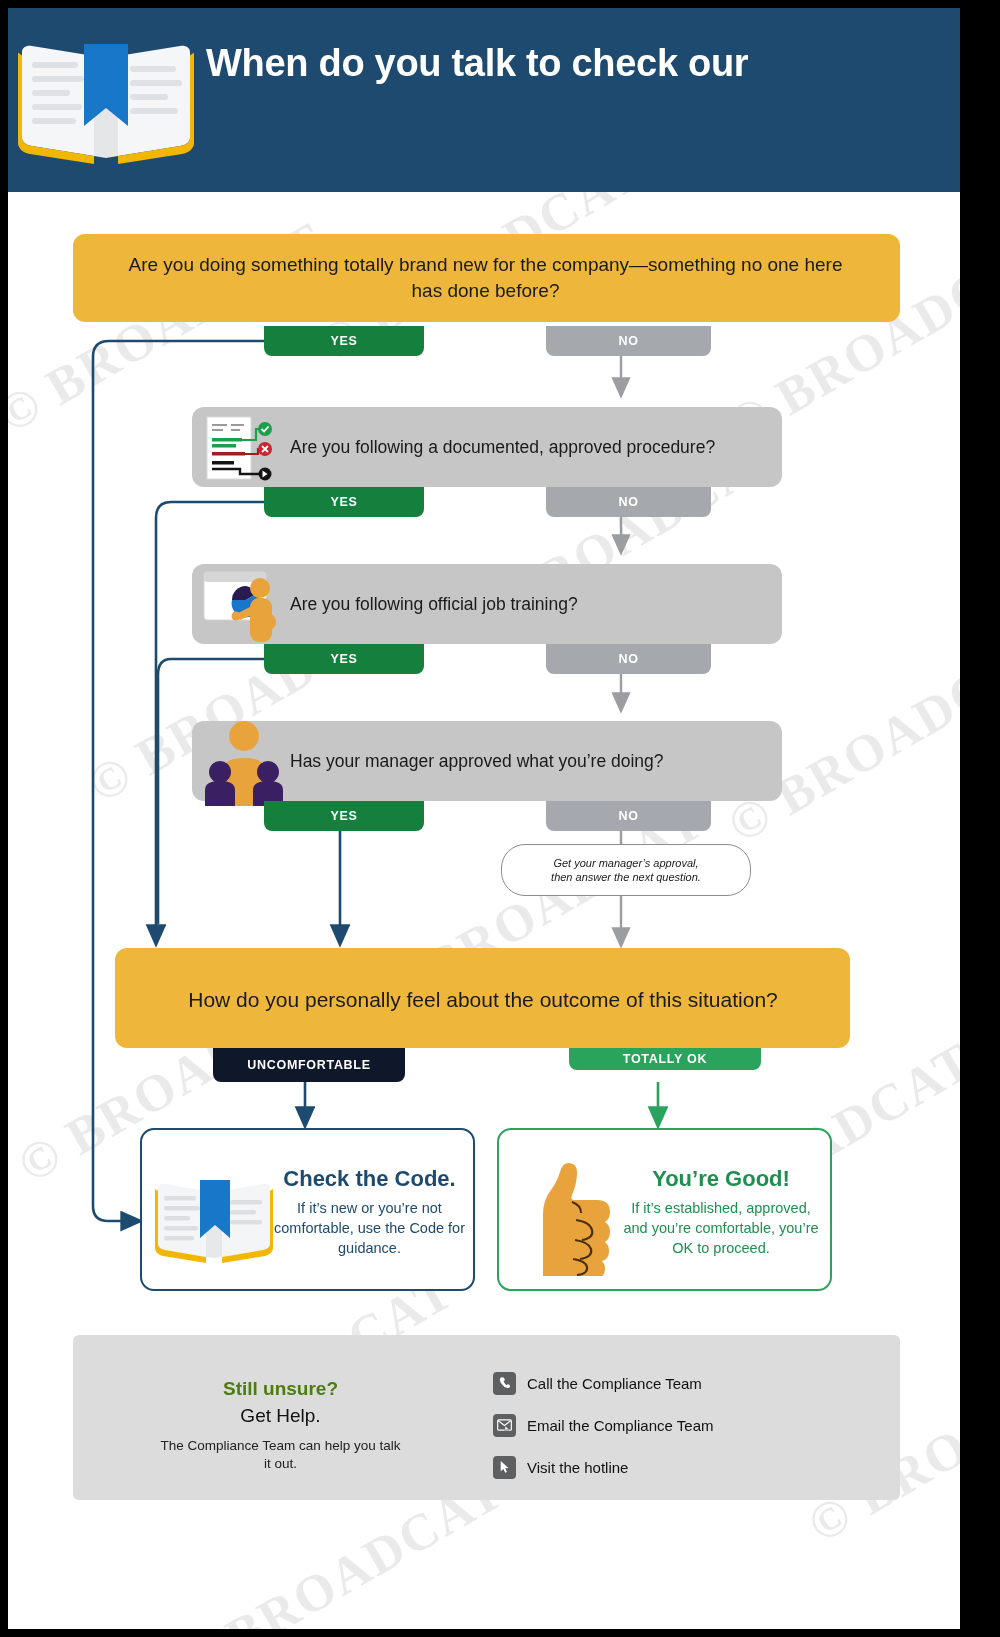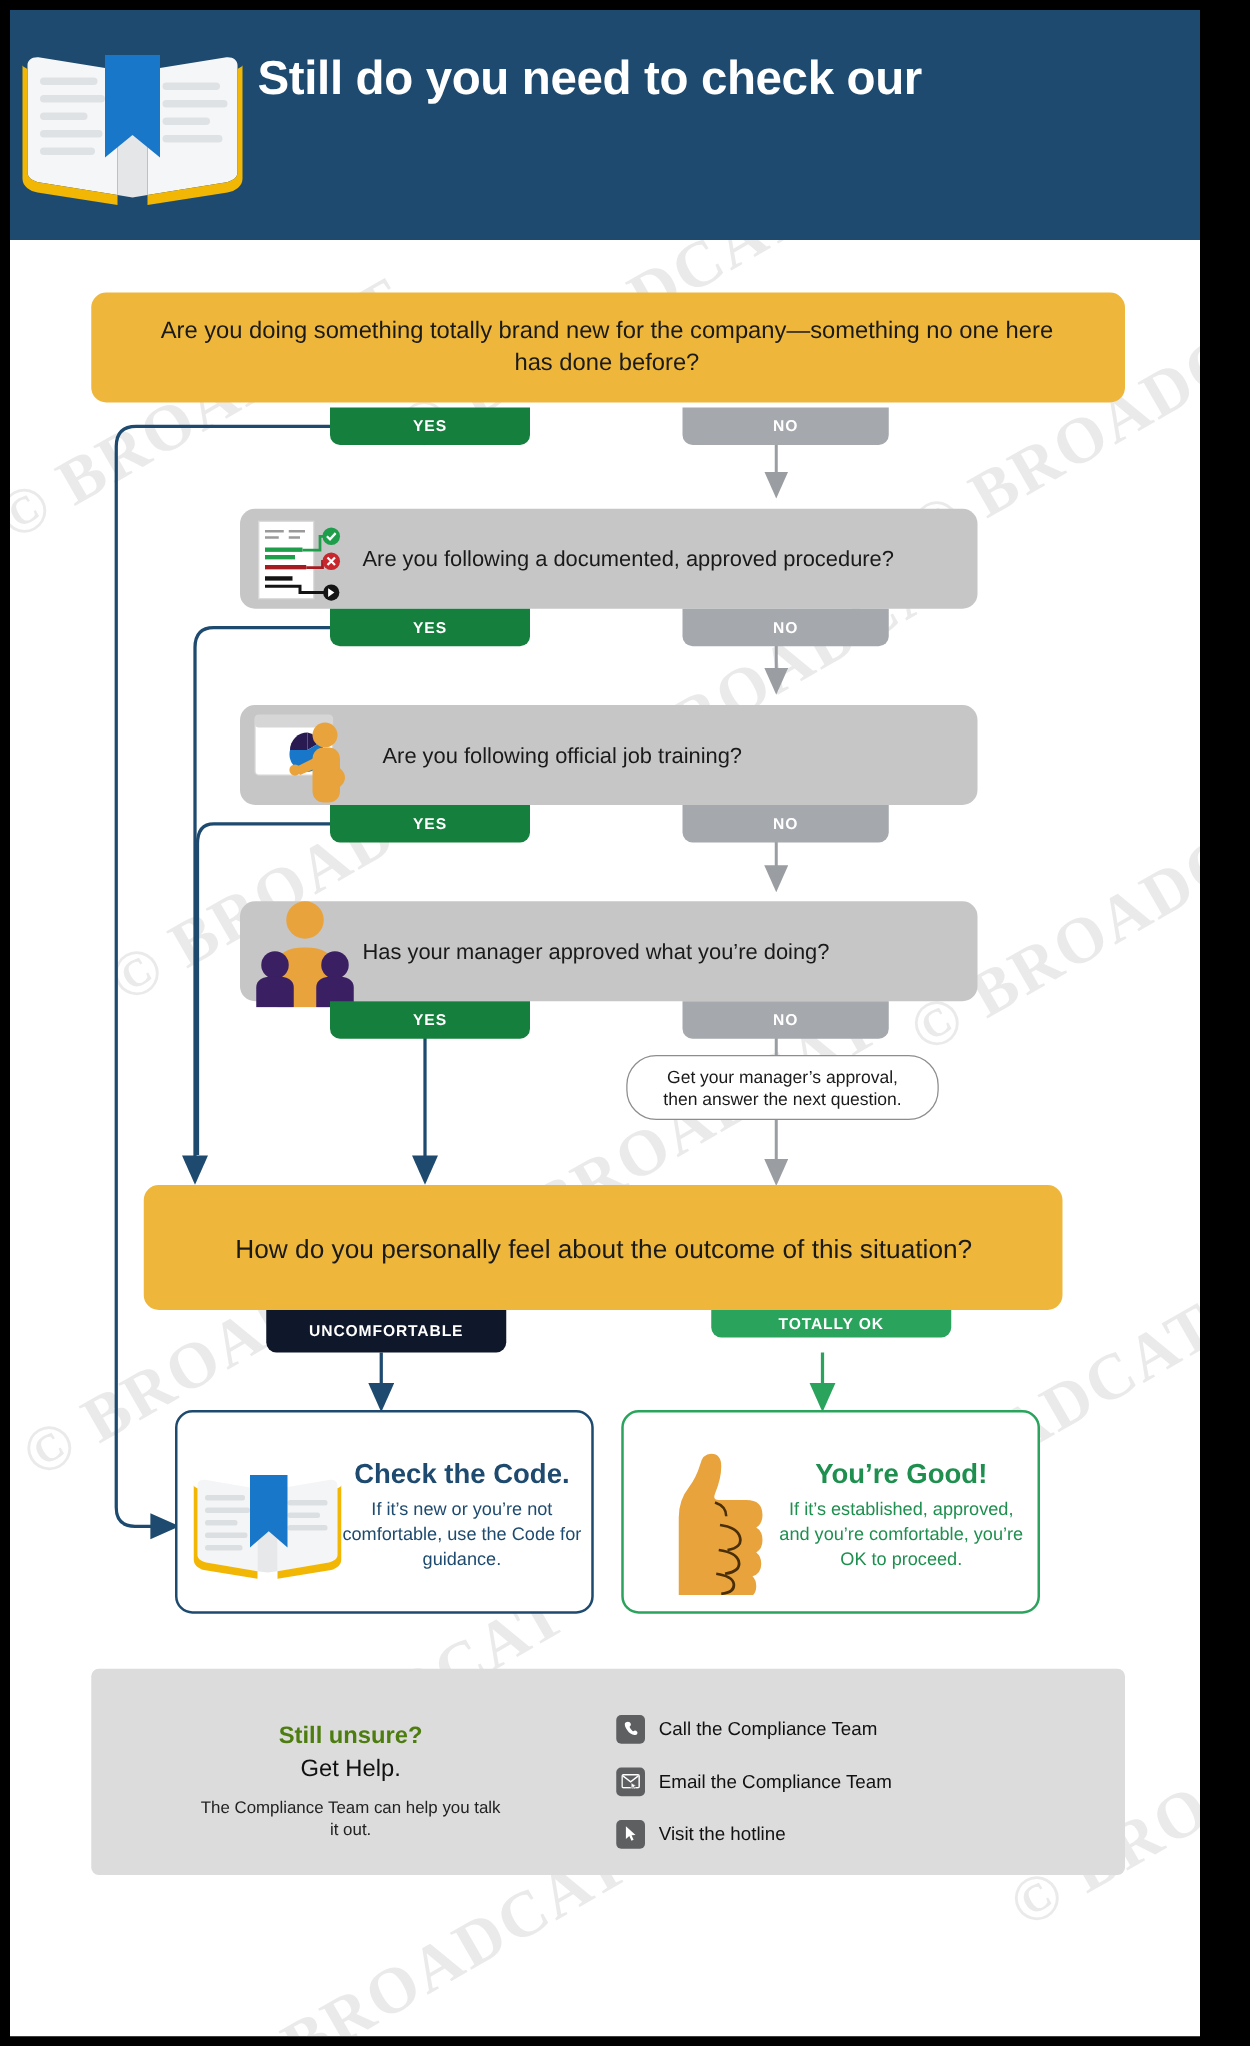--- a/index.html
+++ b/index.html
@@ -22,21 +22,21 @@
   .qbox-grey{background:#c6c6c6;}
   .qtext{position:absolute;color:#1a1a1a;font-size:19px;line-height:1.35;text-align:center;}
   .qtext-left{text-align:left;font-size:17.5px;}
 
   .tab{position:absolute;height:30px;border-radius:0 0 8px 8px;color:#fff;font-size:12.5px;font-weight:bold;letter-spacing:0.7px;display:flex;align-items:center;justify-content:center;}
   .tab-yes{background:#15803d;text-align:center;}
   .tab-no{background:#a5a8ad;}
   .tab-unc{background:#0f172a;}
   .tab-ok{background:#2aa35c;}
 
-  .callout{position:absolute;box-sizing:border-box;background:#fff;border:1.6px solid #8d8d8d;border-radius:24px;display:flex;align-items:center;justify-content:center;text-align:center;color:#1a1a1a;font-size:14px;line-height:1.3;}
+  .callout{position:absolute;box-sizing:border-box;background:#fff;border:1.6px solid #8d8d8d;border-radius:24px;display:flex;align-items:center;justify-content:center;text-align:center;color:#1a1a1a;font-size:11px;line-height:1.3;font-style:italic;}
 
   
   .card{position:absolute;box-sizing:border-box;background:#fff;border-radius:14px;}
   .card-blue{border:2.2px solid #1d4a6e;padding-left:32px;}
   .card-green{border:2.2px solid #2aa35c;}
   .card-title{font-size:22px;font-weight:bold;line-height:1.2;text-align:center;}
   .card-body{font-size:14.5px;line-height:1.38;text-align:center;margin-top:6px;}
   .t-blue{color:#1d4a6e;}
   .t-green{color:#1e8f4e;}
 
@@ -90,21 +90,21 @@
             <rect x="16" y="86" width="44" height="6" rx="3"></rect>
             <rect x="114" y="34" width="46" height="6" rx="3"></rect>
             <rect x="114" y="48" width="52" height="6" rx="3"></rect>
             <rect x="114" y="62" width="38" height="6" rx="3"></rect>
             <rect x="114" y="76" width="48" height="6" rx="3"></rect>
           </g>
           <path d="M68 12 L112 12 L112 94 L90 76 L68 94 Z" fill="#1877c9"></path>
         </svg>
       </div>
       <div class="hdr-title-wrap">
-        <div class="hdr-l1">Still do you need to check our</div>
+        <div class="hdr-l1">When do you talk to check our</div>
       </div>
     </div>
 
     <svg class="wires" viewBox="0 0 952 1621">
       <defs>
         <marker id="arrNavy" markerWidth="9" markerHeight="9" refX="4.5" refY="4" orient="auto">
           <path d="M0,0 L9,4 L0,8 Z" fill="#1d4a6e"></path>
         </marker>
         <marker id="arrGrey" markerWidth="9" markerHeight="9" refX="4.5" refY="4" orient="auto">
           <path d="M0,0 L9,4 L0,8 Z" fill="#9a9da1"></path>
@@ -175,21 +175,21 @@
         <path d="M32 36 A14 14 0 0 1 46 22 L46 36 Z" fill="#2a1a52"></path>
         <path d="M46 22 A14 14 0 0 1 56 30 L46 36 Z" fill="#2a1a52"></path>
         <path d="M46 36 L56 30 A14 14 0 1 1 32 36 Z" fill="#1877c9"></path>
         <circle cx="60" cy="24" r="10" fill="#e8a33d"></circle>
         <rect x="50" y="34" width="22" height="44" rx="9" fill="#e8a33d"></rect>
         <path d="M52 42 L36 50 L40 56 L54 50 Z" fill="#e8a33d"></path>
         <circle cx="36" cy="52" r="4.5" fill="#e8a33d"></circle>
         <path d="M70 52 q7 6 0 12" stroke="#e8a33d" stroke-width="5" fill="none"></path>
       </svg>
     </div>
-    <div class="qtext qtext-left" style="left:298px;top:585px;width:480px;">Are you following official job training?</div>
+    <div class="qtext qtext-left" style="left:282px;top:585px;width:480px;">Are you following official job training?</div>
     <div class="tab tab-yes" style="left:256px;top:636px;width:160px;">YES</div>
     <div class="tab tab-no" style="left:538px;top:636px;width:165px;">NO</div>
 
     <div class="qbox qbox-grey" style="left:184px;top:713px;width:590px;height:80px;"></div>
     <div style="position:absolute;left:196px;top:706px;width:80px;height:92px;overflow:hidden;">
       <svg viewBox="0 0 80 92" width="80" height="92">
         <circle cx="40" cy="22" r="15" fill="#e8a33d"></circle>
         <path d="M18 92 L18 58 q0 -14 22 -14 q22 0 22 14 L62 92 Z" fill="#e8a33d"></path>
         <circle cx="16" cy="58" r="11" fill="#3b1f63"></circle>
         <path d="M1 92 L1 76 q0 -9 15 -9 q15 0 15 9 L31 92 Z" fill="#3b1f63"></path>

